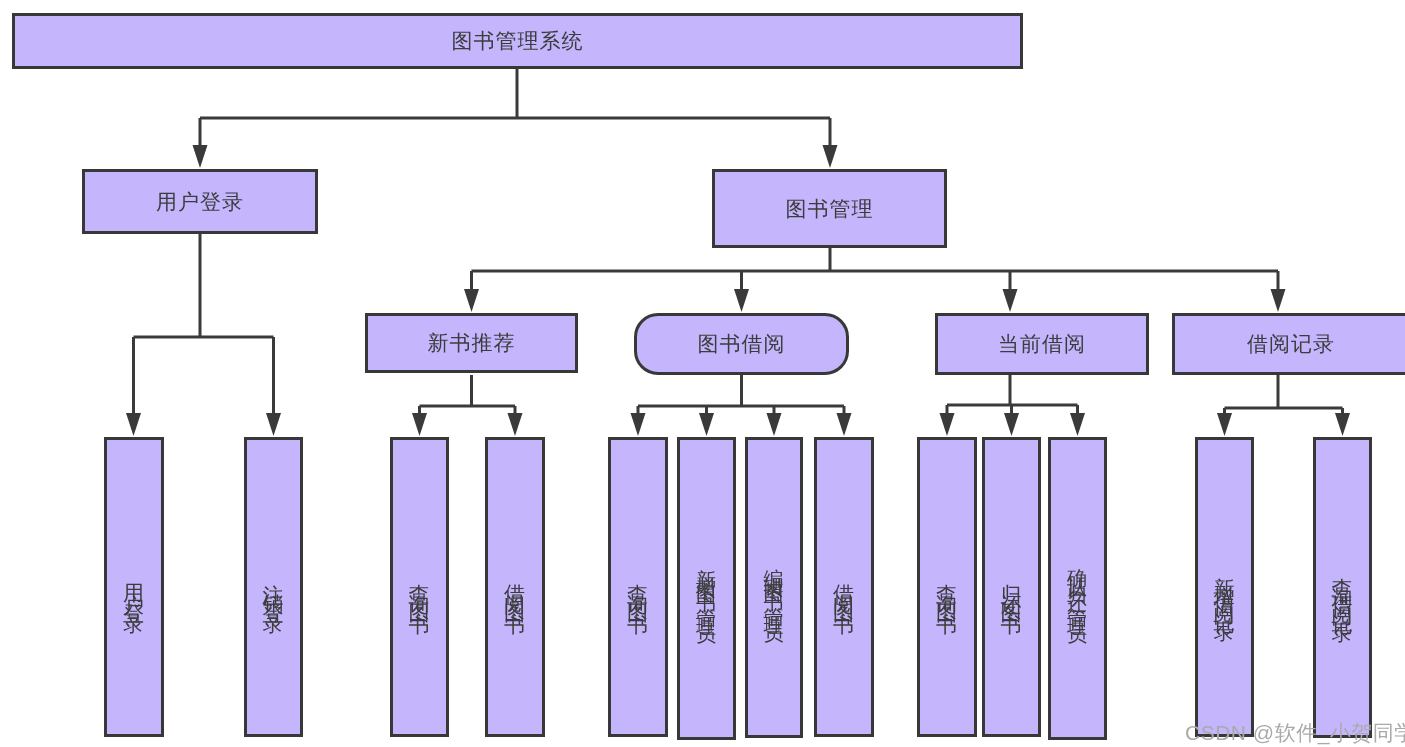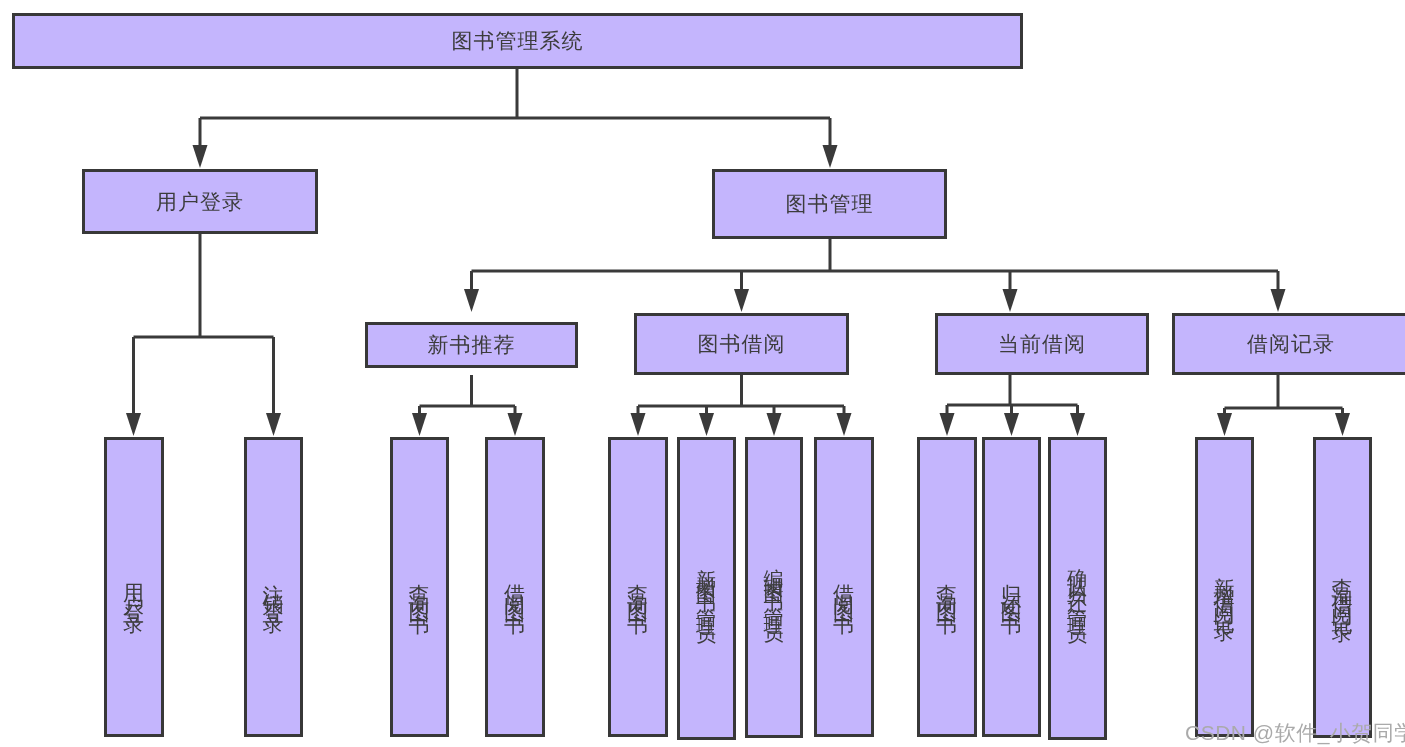--- a/index.html
+++ b/index.html
@@ -24,23 +24,23 @@
     font-size:21px;
     letter-spacing:10px;
     line-height:1;
     white-space:nowrap;
   }
   .vbox .vlabel.long{letter-spacing:8px;font-size:20px;}
   .vbox .vlabel.med{letter-spacing:9px;}
   
   .root{left:12px;top:13px;width:1011px;height:56px;}
   .n-user-login{left:82px;top:169px;width:236px;height:65px;}
-  .n-book-mgmt{left:712px;top:169px;width:235px;height:70px;align-items:center;}
-  .n-new-book{left:365px;top:322px;width:213px;height:46px;}
-  .n-borrow{left:634px;top:313px;width:215px;height:62px;}
+  .n-book-mgmt{left:712px;top:169px;width:235px;height:79px;align-items:center;}
+  .n-new-book{left:365px;top:313px;width:213px;height:60px;}
+  .n-borrow{left:634px;top:313px;width:215px;height:62px;border-radius:24px;}
   .n-current{left:903px;top:313px;width:214px;height:62px;margin-left:32px;}
   .n-records{left:1172px;top:313px;width:238px;height:62px;}
   
   .lf{top:437px;height:300px;}
   .lf1{left:104px;width:60px;}
   .lf2{left:244px;width:59px;}
   .lf3{left:390px;width:59px;}
   .lf4{left:485px;width:60px;}
   .lf5{left:608px;width:60px;}
   .lf6{left:677px;width:59px;height:303px;}

